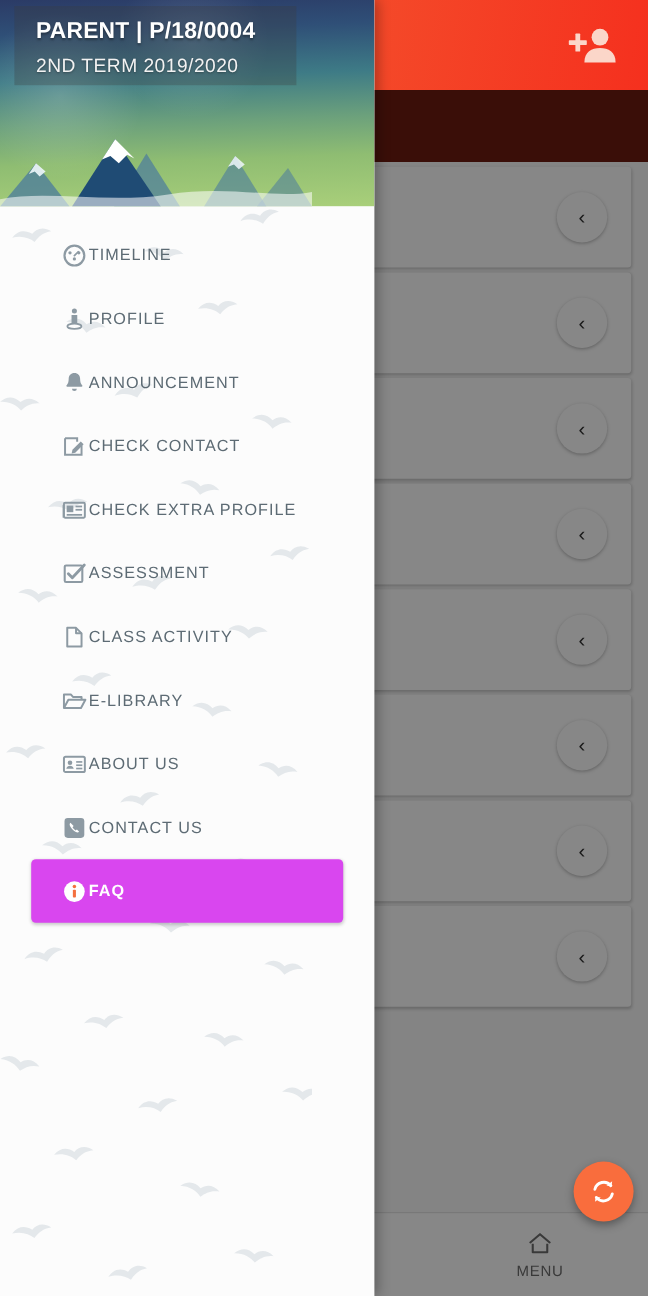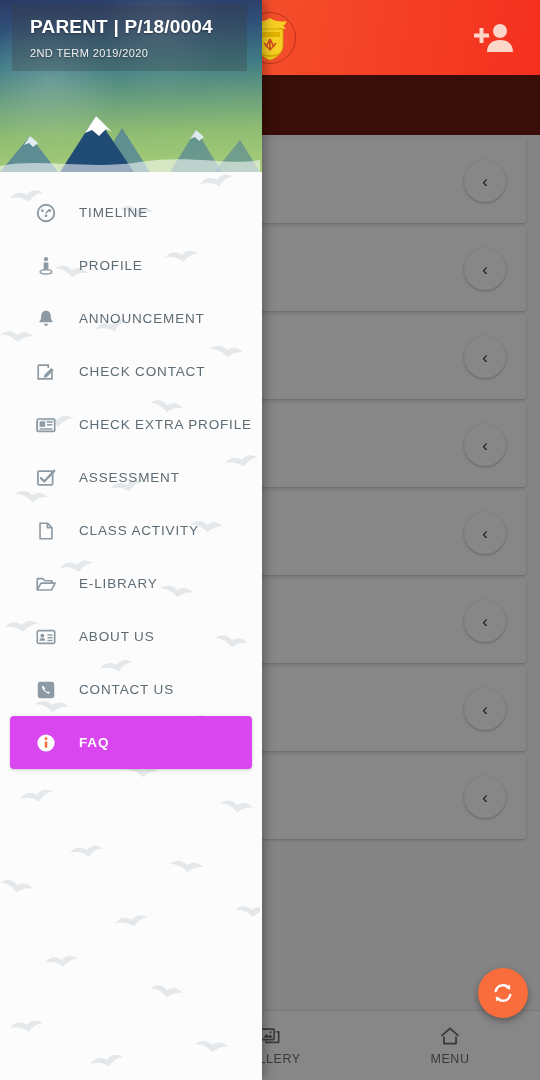--- a/index.html
+++ b/index.html
@@ -119,21 +119,21 @@
   }
   .add-user {
     position: absolute; right: 24px; top: 50%;
     transform: translateY(-50%);
     width: 44px; height: 34px;
   }
 
   
   .drawer {
     position: absolute; left: 0; top: 0;
-    width: 262px; height: 1080px;
+    width: 312px; height: 1080px;
     background: #fcfcfc;
     z-index: 30;
     box-shadow: 3px 0 10px rgba(0,0,0,0.30);
     overflow: hidden;
   }
   .birds {
     position: absolute; inset: 0;
     opacity: 1;
     pointer-events: none;
   }
@@ -172,39 +172,38 @@
     color: #ffffff;
     font-size: 19px;
     font-weight: bold;
     letter-spacing: 0.2px;
     text-shadow: 0 1px 2px rgba(0,0,0,0.35);
     white-space: nowrap;
   }
   .dh-sub {
     margin-top: 9px;
     color: #f2f2f2;
-    font-size: 11px;
+    font-size: 16px;
     letter-spacing: 0.4px;
     text-shadow: 0 1px 2px rgba(0,0,0,0.35);
     white-space: nowrap;
   }
 
   .menu-list {
     position: relative;
     padding-top: 14px;
     z-index: 2;
   }
   .menu-item {
     position: relative;
     display: flex;
     align-items: center;
     height: 53px;
     padding-left: 24px;
-    gap: 21px;
-    margin: 0 10px;
+    margin: 0 26px;
     border-radius: 4px;
   }
   .menu-item .mi-icon {
     width: 24px; height: 24px;
     display: flex; align-items: center; justify-content: center;
     color: #8d9aa3;
     flex: none;
   }
   .menu-item .mi-label {
     font-size: 13.5px;

